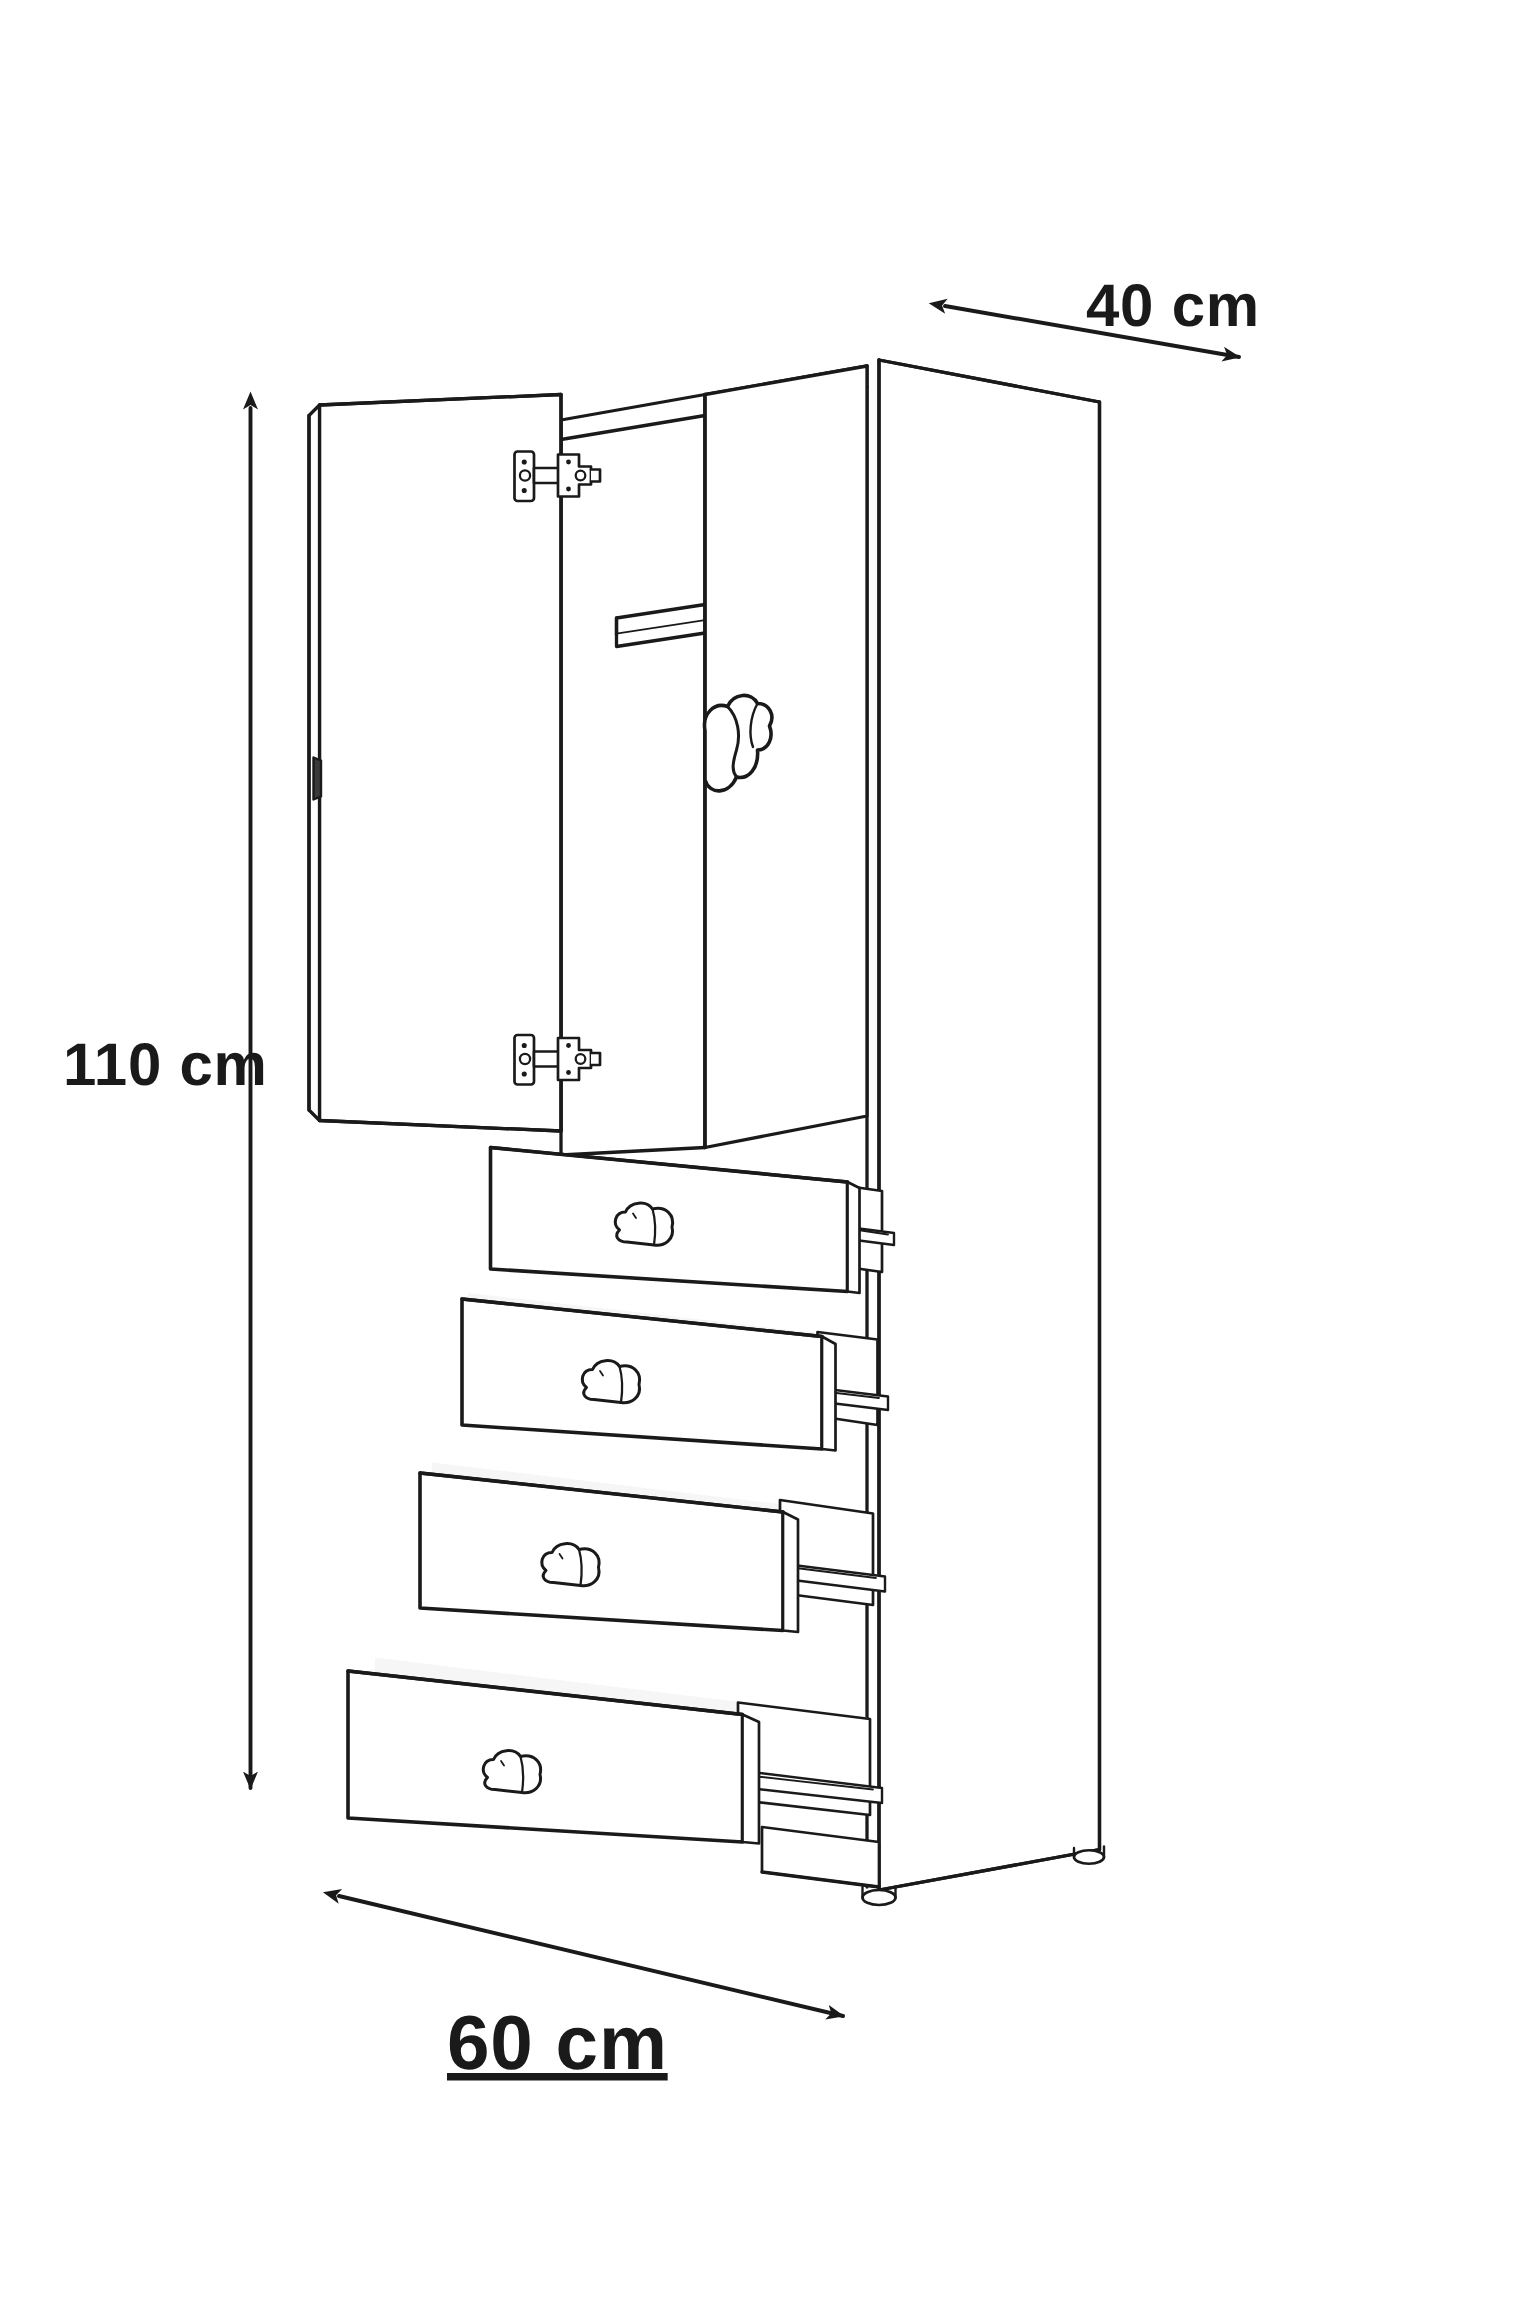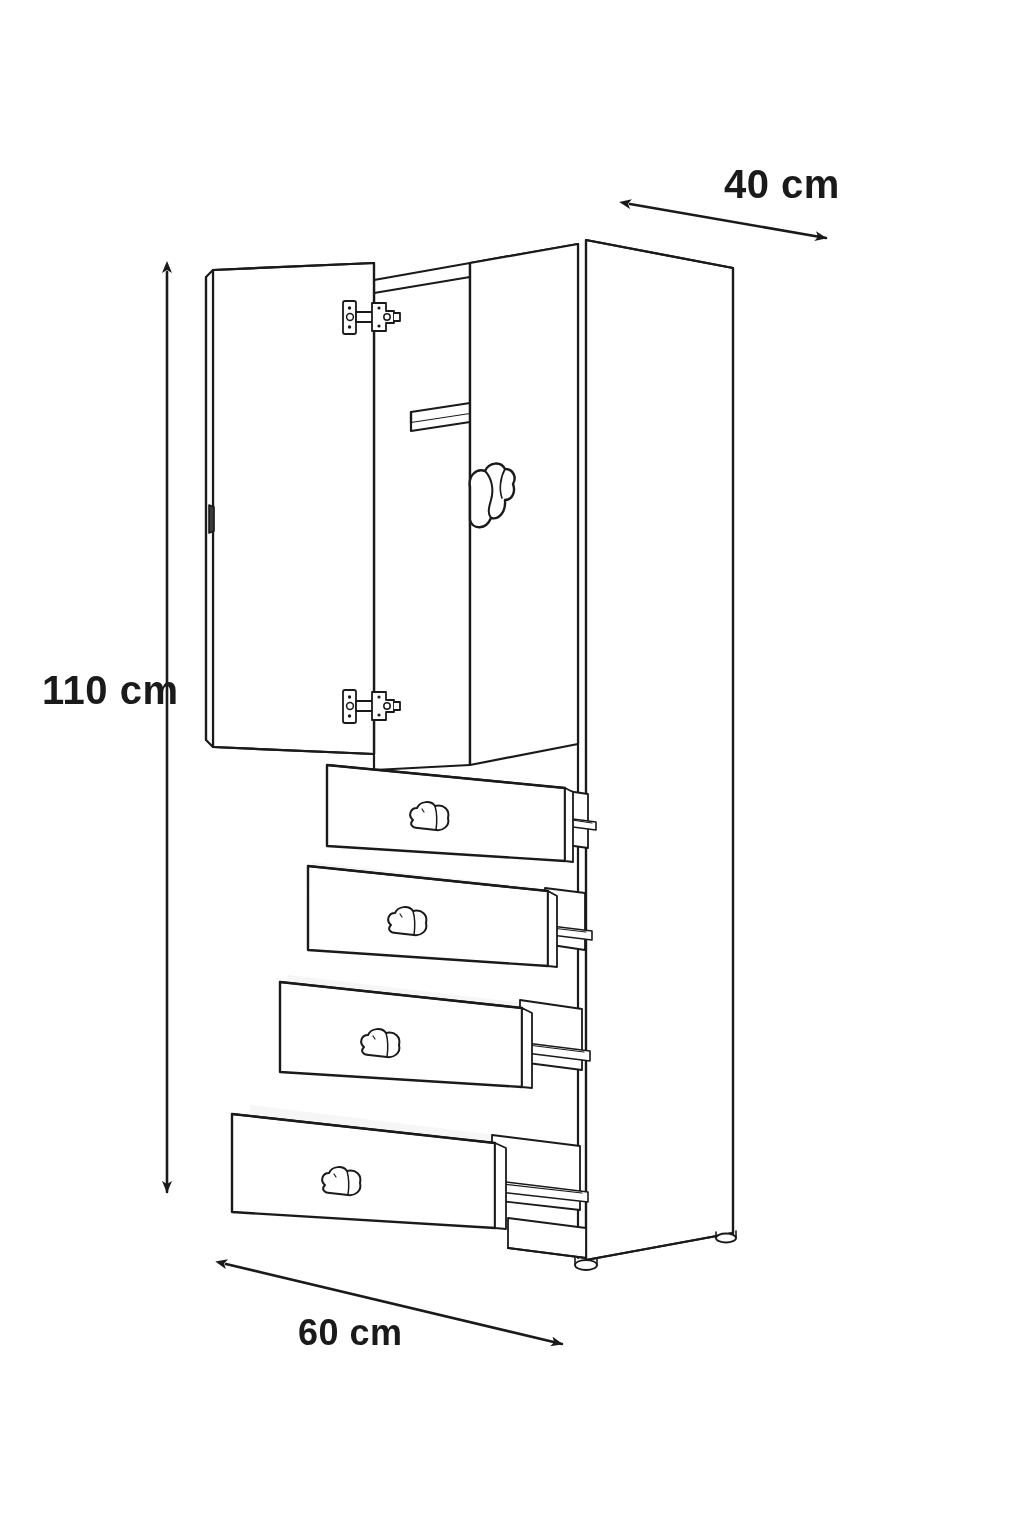--- a/index.html
+++ b/index.html
@@ -27,35 +27,37 @@
     height: 1536px;
     display: block;
   }
   .dimlabel {
     position: absolute;
     color: #1a1a1a;
     font-family: "Liberation Sans", sans-serif;
     font-weight: 700;
     white-space: nowrap;
     letter-spacing: 0.5px;
+    margin-top: 20px;
   }
   #label-height {
     left: 42px;
     top: 668px;
     font-size: 40px;
   }
   #label-depth {
     left: 724px;
     top: 162px;
     font-size: 40px;
   }
   #label-width {
     left: 298px;
     top: 1312px;
-    font-size: 36px;
+    font-size: 51px;
+    text-decoration: underline;
   }
 </style>
 </head>
 <body>
 
 <div id="stage">
 
   <svg id="drawing" viewBox="0 0 1024 1536">
     <defs>
       <marker id="arrowEnd" markerWidth="14" markerHeight="14" refX="11" refY="5" orient="auto" markerUnits="userSpaceOnUse">

